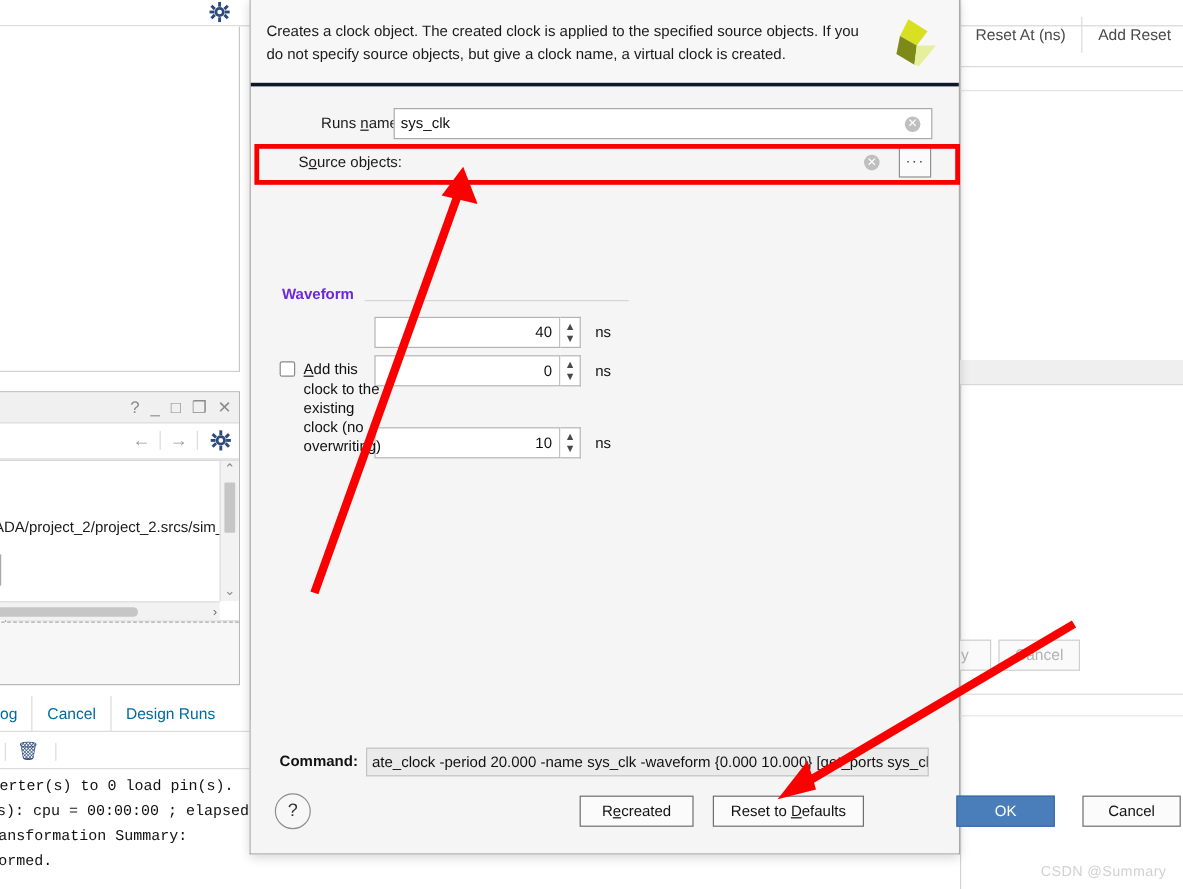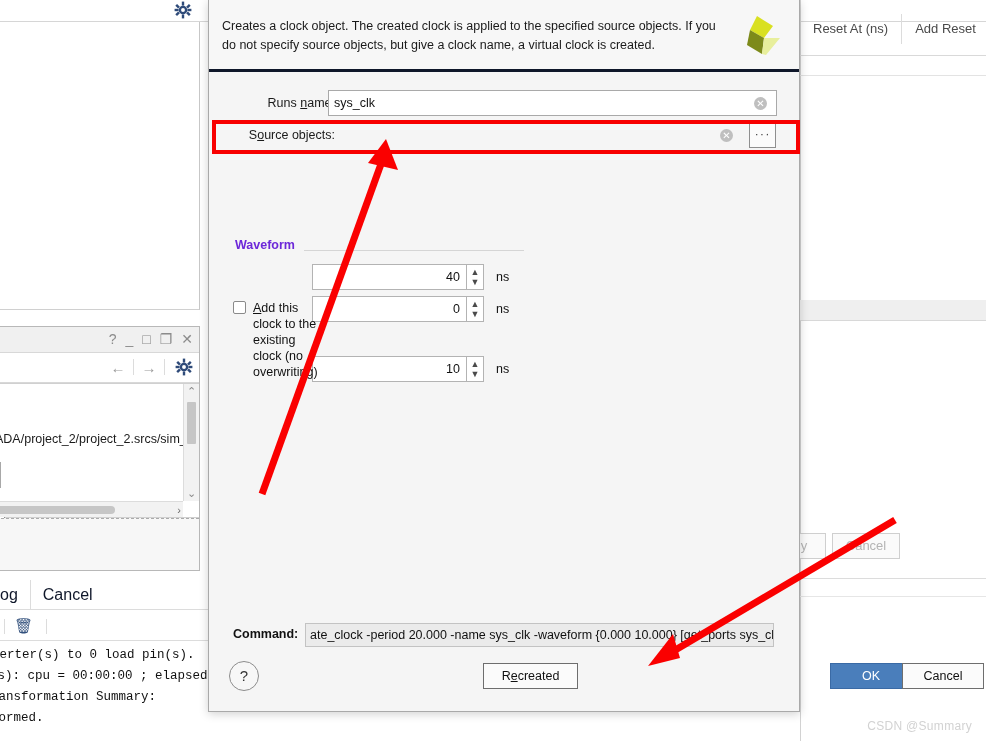--- a/index.html
+++ b/index.html
@@ -121,21 +121,21 @@
     position: absolute; left: 0; right: 0; bottom: 0; height: 52px;
     background: #f7f7f7; border-top: 1px dashed #aaaaaa;
   }
 
   
   .console-tabs {
     position: absolute; left: 0; top: 580px; width: 208px; height: 30px;
     display: flex; align-items: center; background: #ffffff; border-bottom: 1px solid #dcdcdc;
   }
   .console-tabs .ctab {
-    height: 30px; line-height: 30px; padding: 0 12px; font-size: 16px; color: #0f172a;
+    height: 30px; line-height: 30px; padding: 0 12px; font-size: 13px; color: #0369a1;
     border-left: 1px solid #dcdcdc; white-space: nowrap;
   }
   .console-tabs .ctab.first { border-left: none; padding-left: 0; }
   .console-toolbar {
     position: absolute; left: 0; top: 611px; width: 208px; height: 30px;
     background: #ffffff; border-bottom: 1px solid #dcdcdc;
   }
   .trash-ic { position: absolute; left: 14px; top: 6px; color: #33517d; font-size: 15px; }
   .tsep1 { position: absolute; left: 4px; top: 8px; width: 1px; height: 15px; background: #dcdcdc; }
   .tsep2 { position: absolute; left: 46px; top: 8px; width: 1px; height: 15px; background: #dcdcdc; }
@@ -234,21 +234,21 @@
     border: 1px solid #8d8d8d; background: #f7f7f7; color: #333; text-align: center;
     line-height: 28px; font-size: 15px;
   }
   .dbtn {
     position: absolute; top: 62px; height: 26px; border: 1px solid #6e6e6e;
     background: #fbfbfb; color: #111; font-size: 12.5px; text-align: center; line-height: 24px;
   }
   #btn-reference { left: 274px; width: 95px; }
   #btn-reset     { left: 385px; width: 126px; }
   #btn-ok {
-    left: 588px; width: 82px; background: #4a7ebb; border: 1px solid #3a6aa5; color: #ffffff; margin-left: 33px;
+    left: 588px; width: 82px; background: #4a7ebb; border: 1px solid #3a6aa5; color: #ffffff;
   }
   #btn-cancel { left: 693px; width: 82px; }
 
   
   .redbox {
     position: absolute; left: 212px; top: 120px; width: 588px; height: 34px;
     border: 4px solid #f80000; pointer-events: none;
   }
   .anno-svg { position: absolute; inset: 0; pointer-events: none; }
 
@@ -346,20 +346,21 @@
           <div class="thumb"></div>
           <div class="arrow">›</div>
         </div>
       </div>
       <div class="subwin-foot"></div>
     </div>
 
     <div class="console-tabs">
       <div class="ctab first">og</div>
       <div class="ctab">Cancel</div>
+      <div class="ctab">Design Runs</div>
     </div>
     <div class="console-toolbar">
       <div class="tsep1"></div>
       <div class="trash-ic">🗑</div>
       <div class="tsep2"></div>
     </div>
     <div class="console-log">
       <div class="l1">verter(s) to 0 load pin(s).</div>
       <div class="l2">(s): cpu = 00:00:00 ; elapsed = 00</div>
       <div class="l3">ransformation Summary:</div>
@@ -435,20 +436,21 @@
         <div class="chkbox"></div>
         <div class="check-label"><span></span><span class="u">A</span><span>dd this clock to the existing clock (no overwriting)</span></div>
       </div>
     </div>
 
     <div class="dlg-footer">
       <div class="cmd-label">Command:</div>
       <div class="cmd-field">ate_clock -period 20.000 -name sys_clk -waveform {0.000 10.000} [get_ports sys_clk]</div>
       <div class="help-btn">?</div>
       <div class="dbtn" id="btn-reference"><span>R</span><span class="u">e</span><span>created</span></div>
+      <div class="dbtn" id="btn-reset"><span>Reset to </span><span class="u">D</span><span>efaults</span></div>
       <div class="dbtn" id="btn-ok">OK</div>
       <div class="dbtn" id="btn-cancel">Cancel</div>
     </div>
   </div>
 
   <div class="redbox"></div>
 
   <svg class="anno-svg" viewBox="0 0 986 741">
 
     <g>

